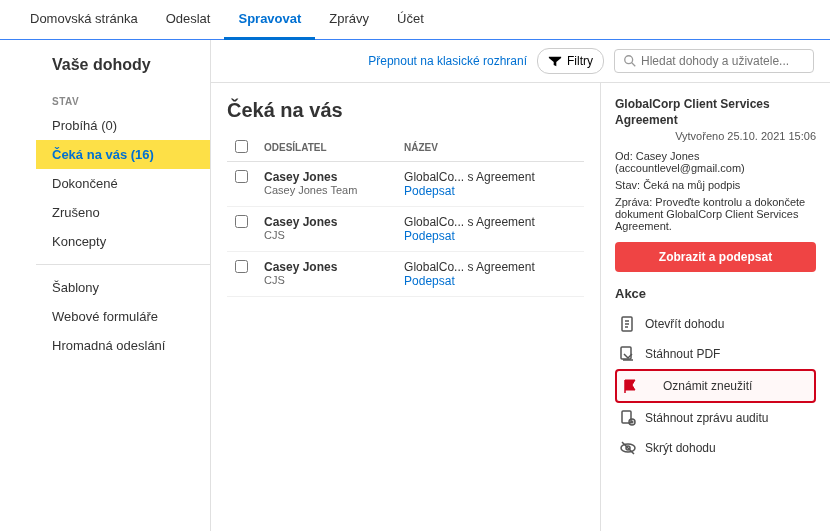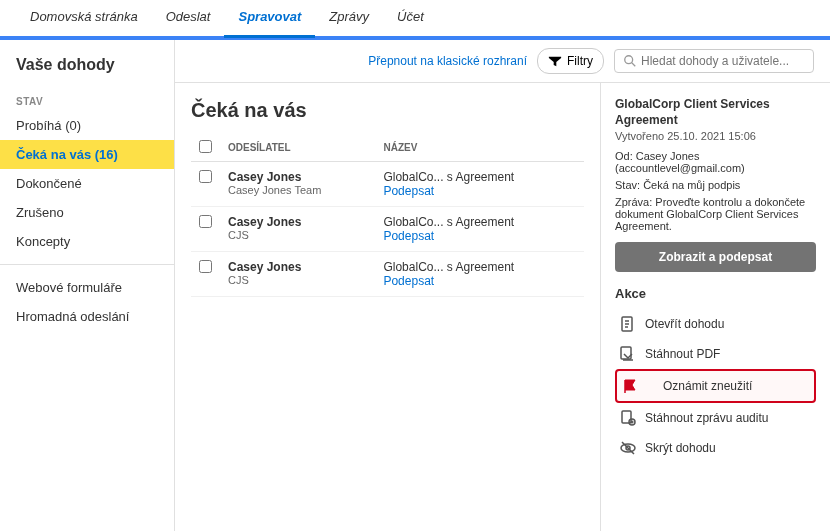--- a/index.html
+++ b/index.html
@@ -1,24 +1,24 @@
 <!DOCTYPE html>
 <html><head>
   <meta charset="utf-8">
   <style>
     * { box-sizing: border-box; margin: 0; padding: 0; }
     body { font-family: Arial, sans-serif; font-size: 13px; color: #333; background: #fff; width: 830px; height: 531px; overflow: hidden; }
 
     
-    .top-nav { display: flex; align-items: center; border-bottom: 4px solid #3b82f6; padding: 1px 16px; height: 40px; background: #fff; font-style: italic; }
+    .top-nav { display: flex; align-items: center; border-bottom: 1px solid #3b82f6; padding: 1px 16px; height: 40px; background: #fff; }
     .top-nav-item { padding: 0 14px; height: 40px; display: flex; align-items: center; cursor: pointer; font-size: 13px; color: #333; border-bottom: 3px solid transparent; }
     .top-nav-item.active { border-bottom: 3px solid #0070d2; color: #0070d2; font-weight: bold; }
 
     
-    .main-layout { display: flex; height: calc(531px - 40px); }
+    .main-layout { display: flex; height: calc(531px - 40px); padding-left: 36px; }
 
     
     .sidebar { width: 175px; padding: 16px 0; border-right: 1px solid #e0e0e0; background: #fff; flex-shrink: 0; }
     .sidebar-title { font-size: 16px; font-weight: bold; padding: 0 16px 12px; }
     .sidebar-section-label { font-size: 10px; font-weight: bold; color: #888; text-transform: uppercase; padding: 10px 16px 4px; letter-spacing: 0.5px; }
     .sidebar-item { padding: 7px 16px; cursor: pointer; color: #333; font-size: 13px; }
     .sidebar-item.active { background: #fde047; font-weight: bold; color: #0070d2; }
     .sidebar-divider { margin: 8px 0; border: none; border-top: 1px solid #e0e0e0; }
 
     
@@ -46,26 +46,26 @@
     .checkbox-cell { width: 28px; }
     input[type="checkbox"] { cursor: pointer; }
     .sender-name { font-weight: 600; font-size: 12px; }
     .sender-team { font-size: 11px; color: #666; }
     .doc-name { font-size: 12px; }
     .sign-link { color: #0070d2; text-decoration: none; cursor: pointer; font-size: 12px; }
 
     
     .right-panel { width: 230px; border-left: 1px solid #e0e0e0; padding: 14px; overflow-y: auto; flex-shrink: 0; }
     .right-panel h3 { font-size: 12px; font-weight: bold; margin-bottom: 2px; line-height: 1.3; }
-    .right-panel .doc-meta { font-size: 11px; color: #555; margin-bottom: 8px; }
+    .right-panel .doc-meta { font-size: 11px; color: #555; margin-bottom: 8px; text-align: right; }
     .right-panel .detail-row { font-size: 11px; margin-bottom: 5px; }
     .right-panel .detail-row span.label { font-weight: normal; }
     .right-panel .message-text { font-size: 11px; color: #333; margin-bottom: 10px; }
 
-    .sign-btn { background: #737373; color: #fff; border: none; border-radius: 4px; padding: 8px 14px; font-size: 12px; font-weight: bold; cursor: pointer; width: 100%; margin-bottom: 14px; }
+    .sign-btn { background: #ef4444; color: #fff; border: none; border-radius: 4px; padding: 8px 14px; font-size: 12px; font-weight: bold; cursor: pointer; width: 100%; margin-bottom: 14px; }
 
     .actions-section h4 { font-size: 13px; font-weight: bold; margin-bottom: 8px; }
     .action-item { display: flex; align-items: center; gap: 8px; padding: 6px 4px; cursor: pointer; font-size: 12px; color: #333; border-radius: 4px; }
     .action-item.highlighted { border: 2px solid #d0021b; background: #fff8f8; border-radius: 4px; gap: 24px; }
     .action-icon { width: 18px; height: 18px; flex-shrink: 0; }
 
     
     .icon-filter { display: inline-block; width: 14px; height: 14px; }
     .icon-search { display: inline-block; width: 14px; height: 14px; color: #999; }
   </style>
@@ -84,20 +84,21 @@
 
   <aside class="sidebar">
     <div class="sidebar-title">Vaše dohody</div>
     <div class="sidebar-section-label">STAV</div>
     <div class="sidebar-item">Probíhá (0)</div>
     <div class="sidebar-item active">Čeká na vás (16)</div>
     <div class="sidebar-item">Dokončené</div>
     <div class="sidebar-item">Zrušeno</div>
     <div class="sidebar-item">Koncepty</div>
     <hr class="sidebar-divider">
+    <div class="sidebar-item">Šablony</div>
     <div class="sidebar-item">Webové formuláře</div>
     <div class="sidebar-item">Hromadná odeslání</div>
   </aside>
 
   <div class="content-area">
 
     <div class="toolbar">
       <div></div>
       <div class="toolbar-right">
         <a class="switch-link">Přepnout na klasické rozhraní</a>

